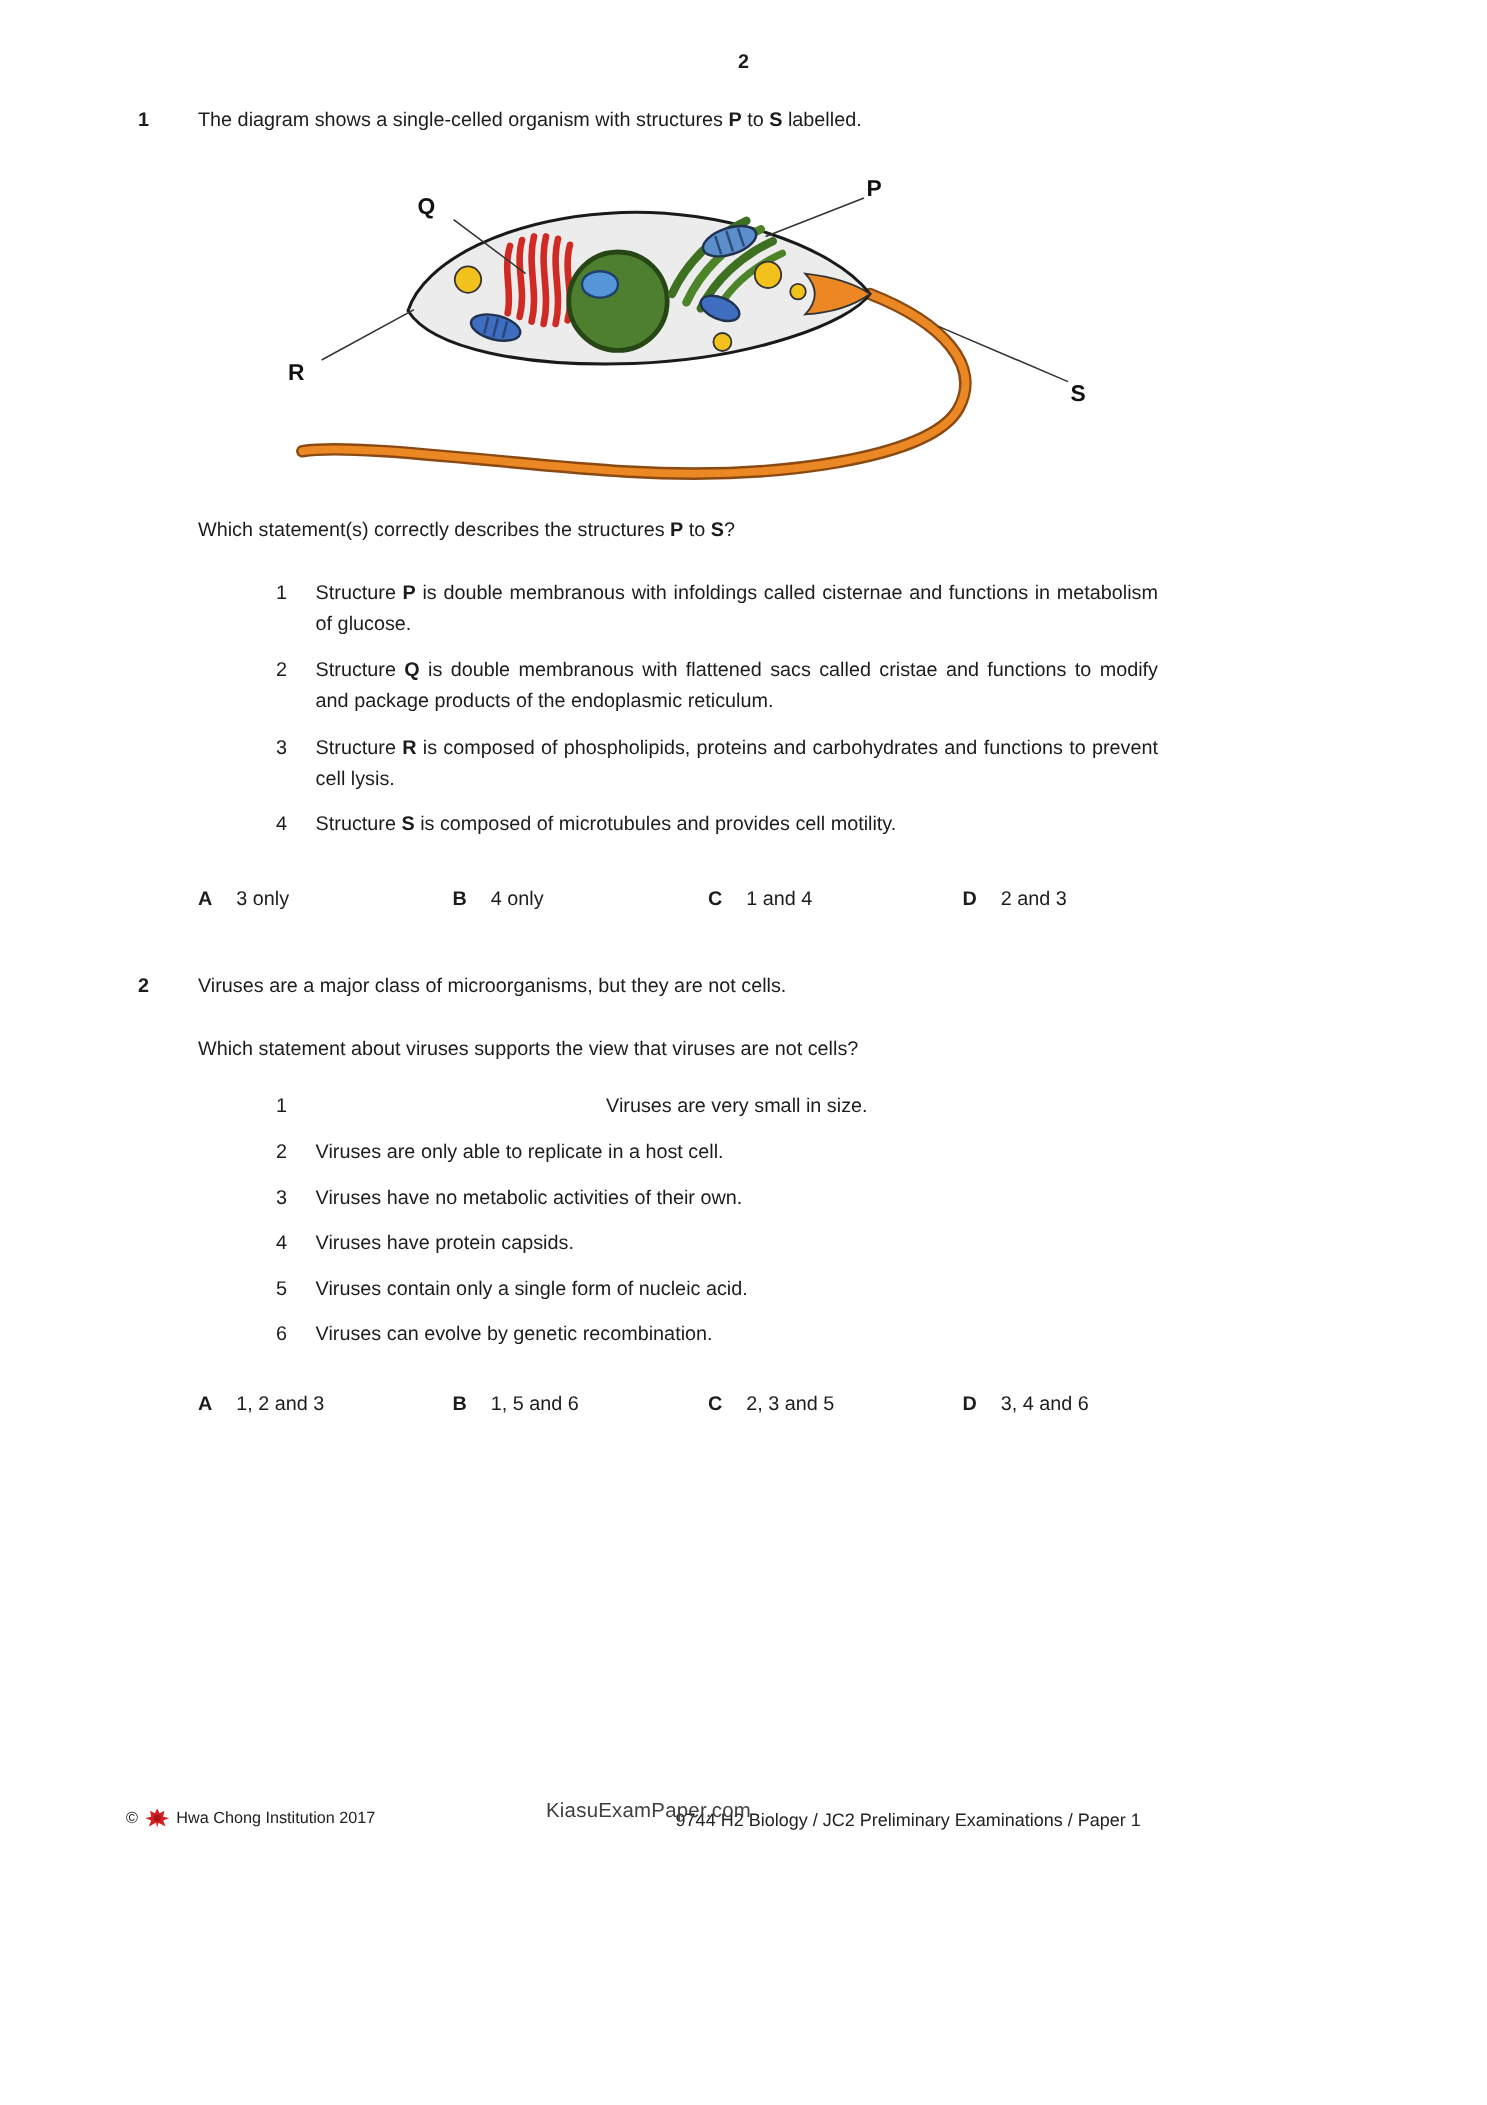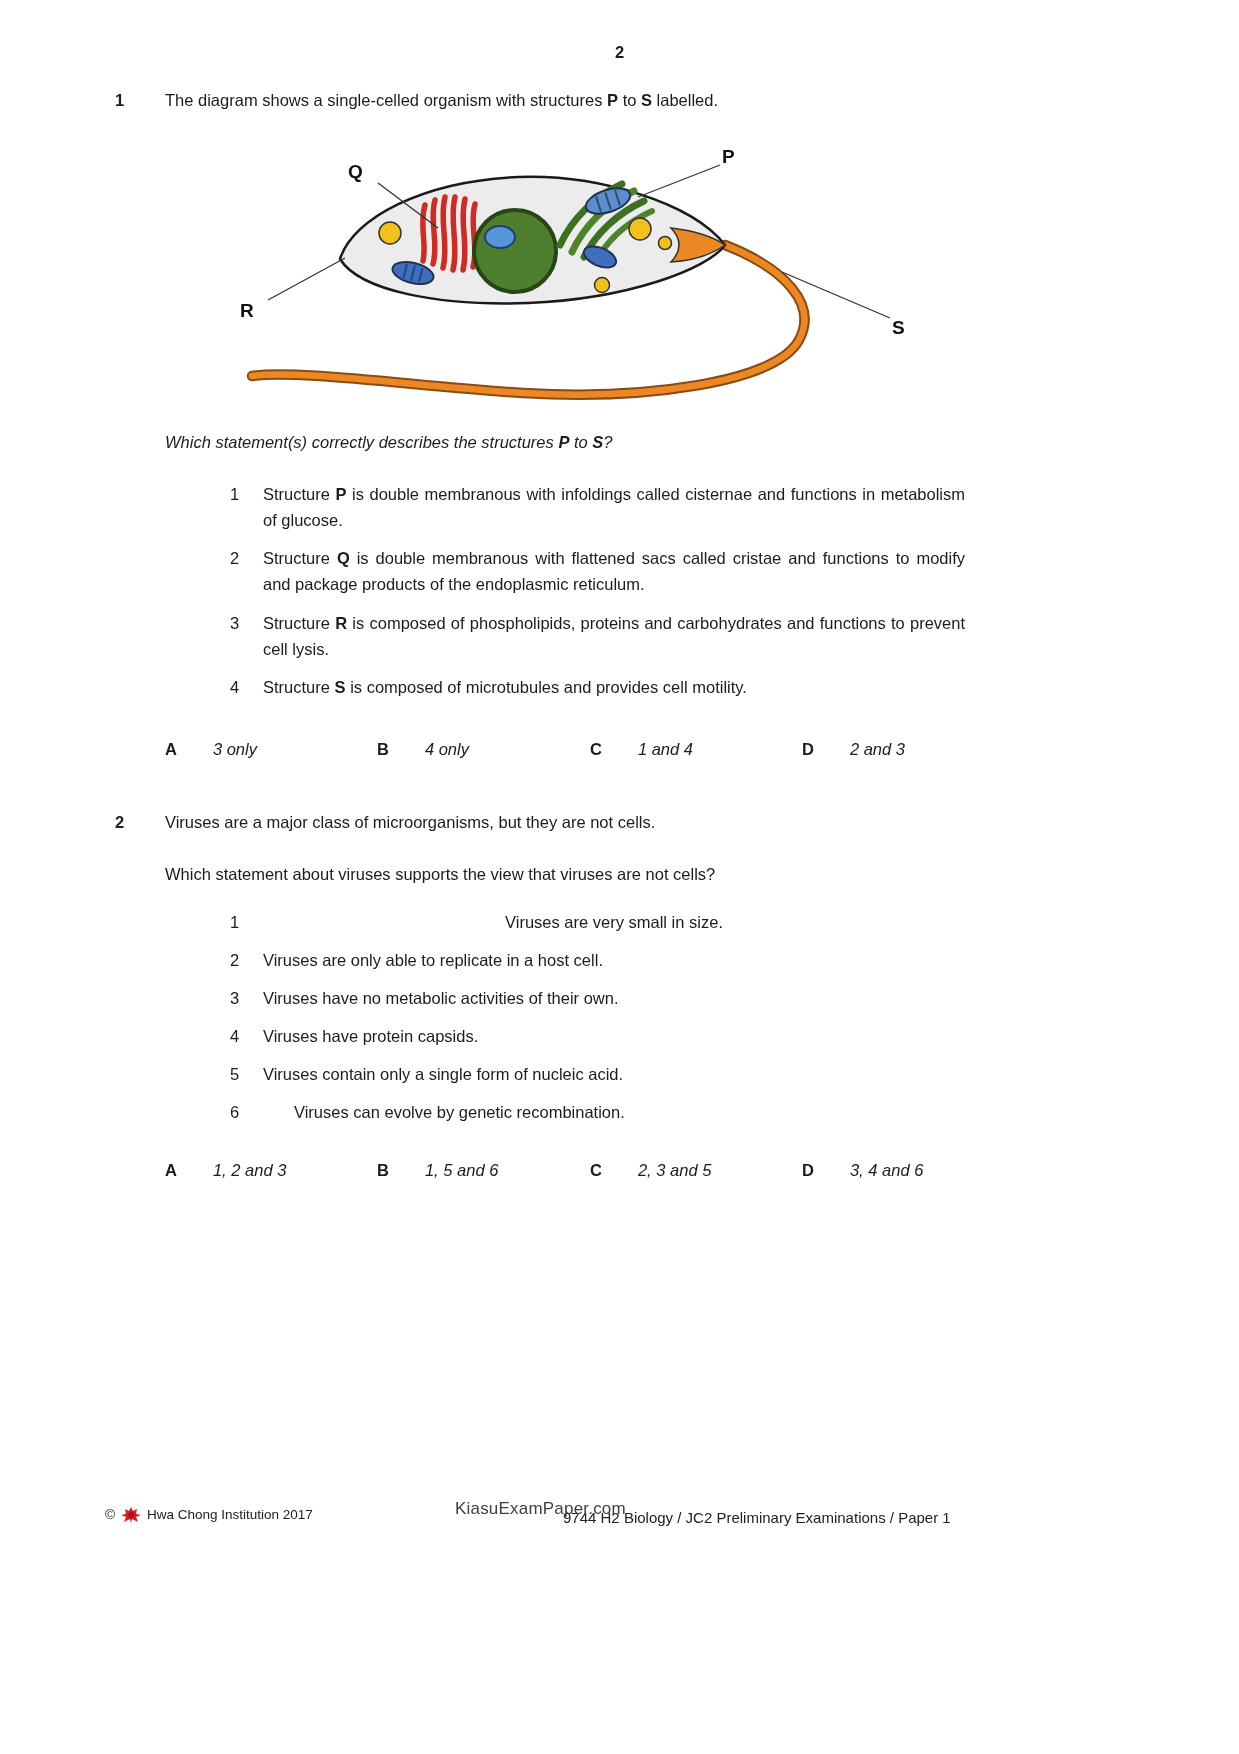--- a/index.html
+++ b/index.html
@@ -18,21 +18,21 @@
   .abs { position: absolute; }
   b { font-weight: bold; }
   .page-num { left: 0; right: 0; top: 40px; text-align: center; font-weight: bold; }
   .q-number { font-weight: bold; }
   .prompt { width: 820px; }
   .statement { display: flex; left: 230px; width: 735px; }
   .snum { width: 33px; flex: none; }
   .stext { flex: 1; text-align: justify; }
   .option { display: flex; }
   .opt-letter { font-weight: bold; }
-  .opt-text { margin-left: 36px; font-style: italic; }
+  .opt-text { margin-left: 20px; }
   .diagram { left: 228px; top: 133px; }
   .diagram text { font-family: "Liberation Sans", sans-serif; font-weight: bold; font-size: 19px; fill: #111; }
   .footer-left { display: flex; align-items: center; gap: 5px; font-size: 13.5px; color: #222; }
   .footer-right { font-size: 15px; color: #222; z-index: 1; }
   .watermark { font-size: 17px; color: #3f3f3f; letter-spacing: 0.2px; z-index: 2; }
 </style>
 </head>
 <body>
 
 <div class="page">
@@ -101,21 +101,21 @@
       <line x1="40" y1="167" x2="117" y2="125"></line>
       <line x1="662" y1="185" x2="554" y2="139"></line>
     </g>
 
     <text x="120" y="45">Q</text>
     <text x="494" y="30">P</text>
     <text x="12" y="184">R</text>
     <text x="664" y="201">S</text>
   </svg>
 
-  <div class="abs prompt" style="left:165px; top:430px;font-style:italic;"><span>Which statement(s) correctly describes the structures </span><b>P</b><span> to </span><b>S</b><span>?</span></div>
+  <div class="abs prompt" style="left:165px; top:430px;"><span>Which statement(s) correctly describes the structures </span><b>P</b><span> to </span><b>S</b><span>?</span></div>
 
   <div class="abs statement" style="top:482px;">
     <span class="snum">1</span>
     <span class="stext"><span>Structure </span><b>P</b><span> is double membranous with infoldings called cisternae and functions in metabolism of glucose.</span></span>
   </div>
   <div class="abs statement" style="top:546px;">
     <span class="snum">2</span>
     <span class="stext"><span>Structure </span><b>Q</b><span> is double membranous with flattened sacs called cristae and functions to modify and package products of the endoplasmic reticulum.</span></span>
   </div>
   <div class="abs statement" style="top:611px;">
@@ -163,21 +163,21 @@
   <div class="abs statement" style="top:1024px;">
     <span class="snum">4</span>
     <span class="stext" style="text-align:left;">Viruses have protein capsids.</span>
   </div>
   <div class="abs statement" style="top:1062px;">
     <span class="snum">5</span>
     <span class="stext" style="text-align:left;">Viruses contain only a single form of nucleic acid.</span>
   </div>
   <div class="abs statement" style="top:1100px;">
     <span class="snum">6</span>
-    <span class="stext" style="text-align:left;margin-left:31px;">Viruses can evolve by genetic recombination.</span>
+    <span class="stext" style="text-align:left;">Viruses can evolve by genetic recombination.</span>
   </div>
 
   <div class="abs option" style="left:165px; top:1158px;">
     <b class="opt-letter">A</b>
       <span class="opt-text">1, 2 and 3</span>
   </div>
   <div class="abs option" style="left:377px; top:1158px;">
     <b class="opt-letter">B</b>
       <span class="opt-text">1, 5 and 6</span>
   </div>

